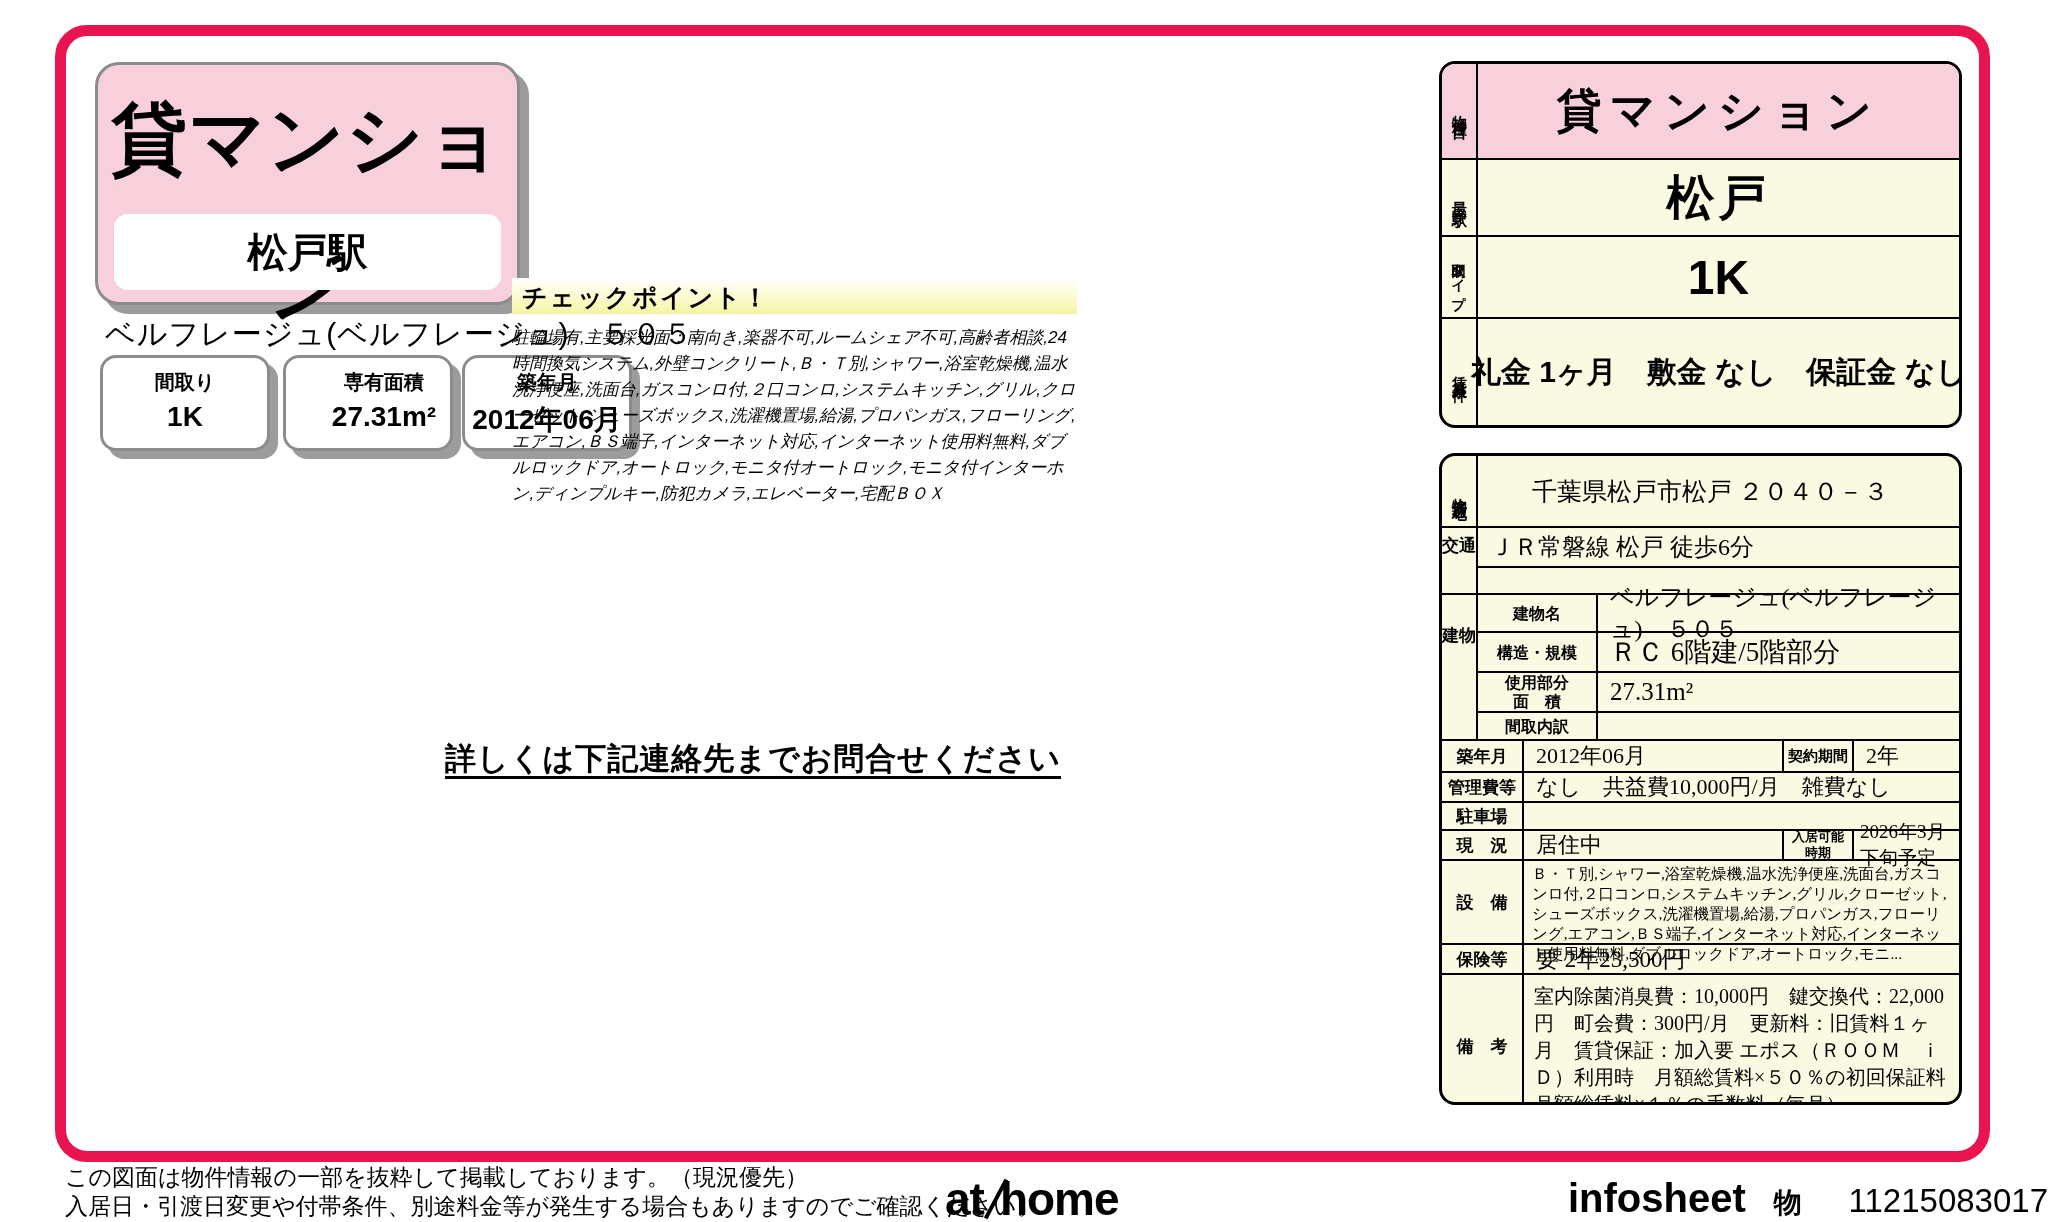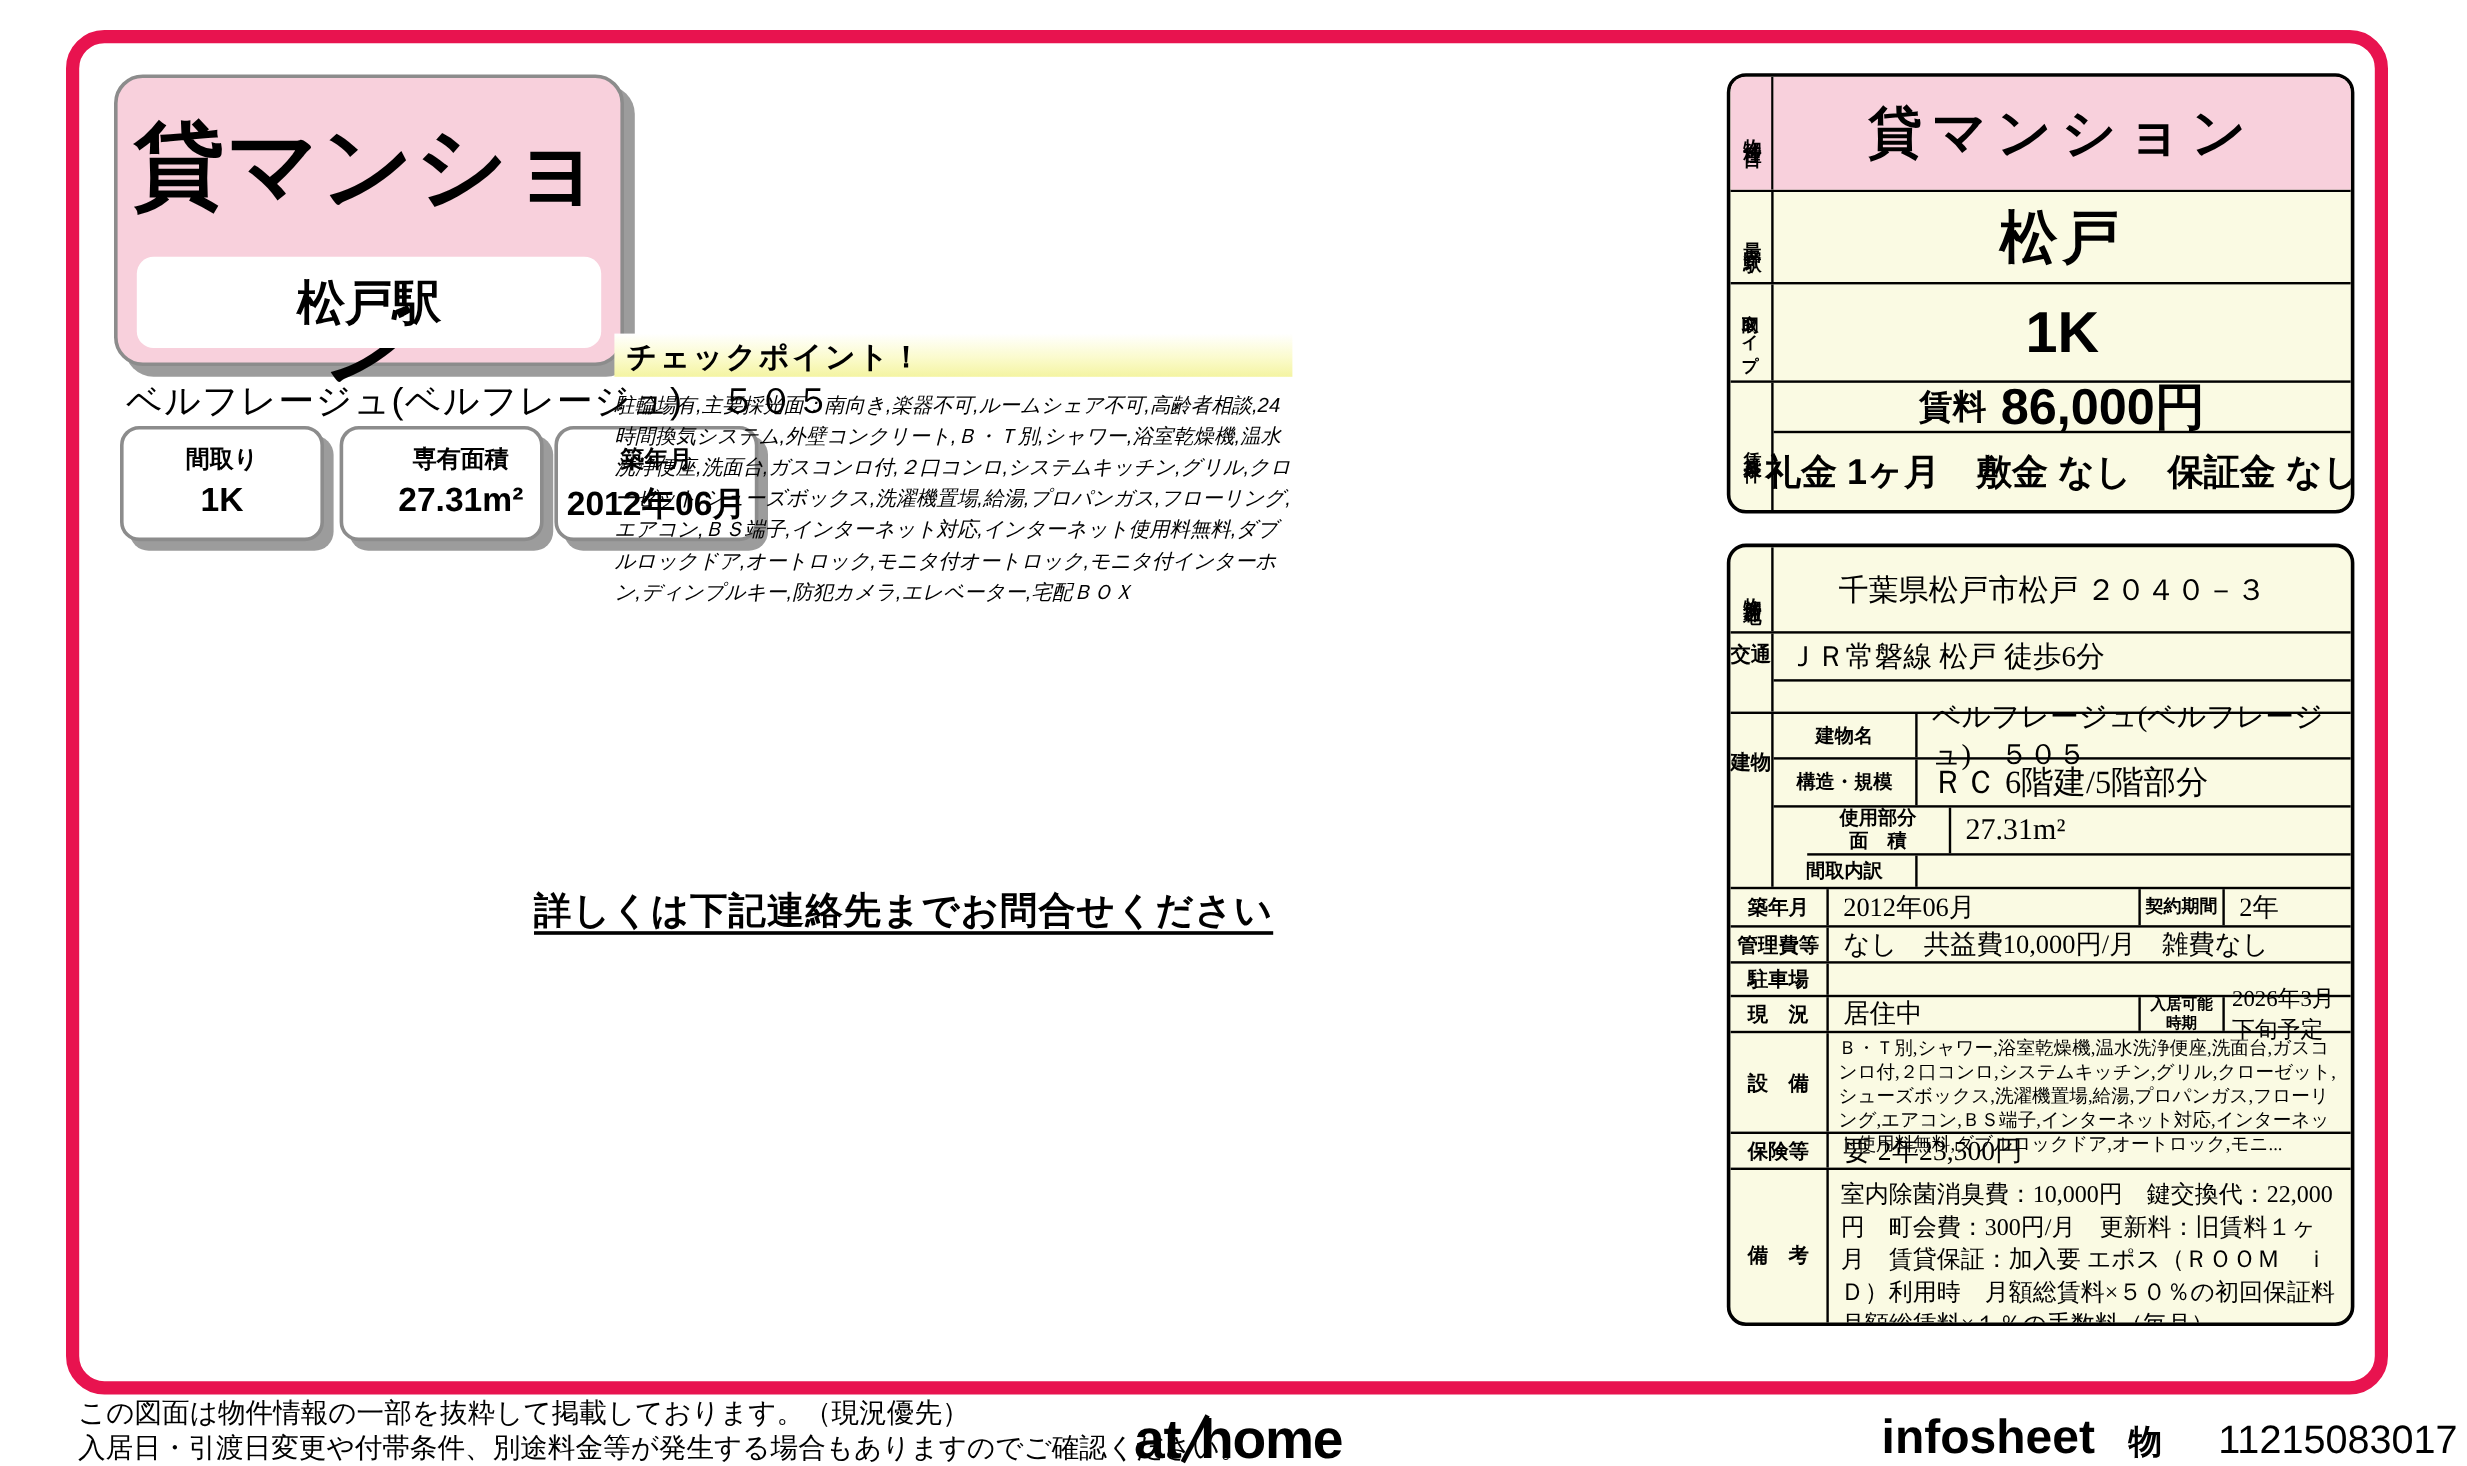--- a/index.html
+++ b/index.html
@@ -141,24 +141,20 @@
       <div class="vlab ls6">最寄駅</div>
       <div class="cell v-station">松戸</div>
     </div>
     <div class="trow" style="height:82px;">
       <div class="vlab sz14">間取タイプ</div>
       <div class="cell v-layout">1K</div>
     </div>
     <div class="trow last">
       <div class="vlab ls4">賃貸条件</div>
       <div class="t1col">
-        <div class="rentline">
-          <span class="rent-label">賃料</span>
-          <span class="rent-value">86,000円</span>
-        </div>
         <div class="feesline">礼金 1ヶ月　敷金 なし　保証金 なし</div>
       </div>
     </div>
   </div>
 
   <div class="tbl t2">
 
     <div class="trow" style="height:72px;gap:42px;">
       <div class="vlab ls2">物件所在地</div>
       <div class="serifv sz25">千葉県松戸市松戸 ２０４０－３</div>
@@ -180,21 +176,21 @@
       <div class="stack-label stack-bldg">建物</div>
       <div class="bgroup">
         <div class="brow" style="height:38px;">
           <div class="ilabel">建物名</div>
           <div class="serifv sz24">ベルフレージュ(ベルフレージュ)　５０５</div>
         </div>
         <div class="brow" style="height:40px;">
           <div class="ilabel">構造・規模</div>
           <div class="serifv sz27">ＲＣ 6階建/5階部分</div>
         </div>
-        <div class="brow" style="height:40px;margin-left:28px;">
+        <div class="brow" style="height:40px;">
           <div class="ilabel">使用部分
 面　積</div>
           <div class="serifv sz25">27.31m²</div>
         </div>
         <div class="brow last">
           <div class="ilabel">間取内訳</div>
           <div class="serifv sz19"></div>
         </div>
       </div>
     </div>

